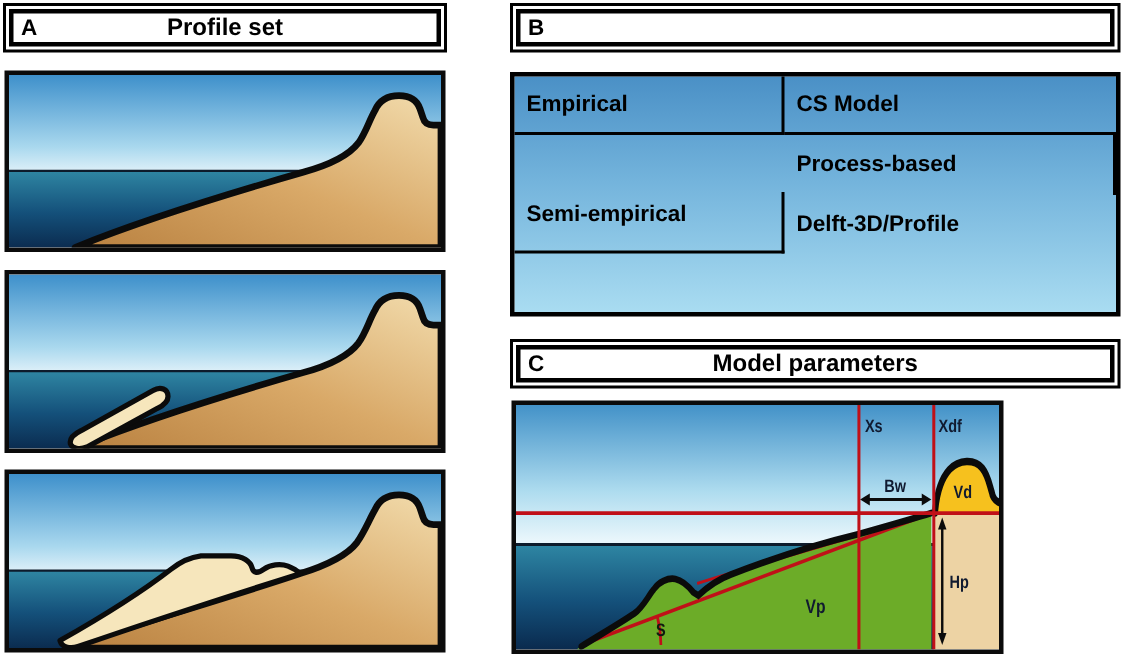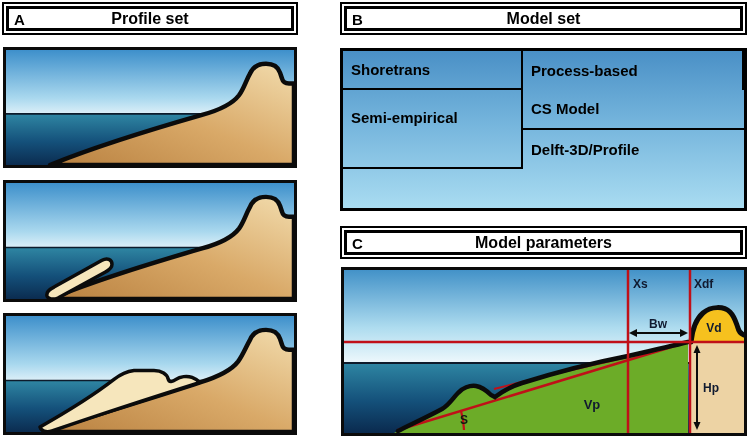--- a/index.html
+++ b/index.html
@@ -18,27 +18,27 @@
   .profile-box{position:absolute;border:3px solid #0b0b0b;background:#fff;}
   .profile-box svg{display:block;width:100%;height:100%;}
 
   
   #model-table{position:absolute;left:340px;top:48px;width:407px;height:163px;
     border:3px solid #000;
     background:linear-gradient(180deg,#4A90C6 0%,#74B4DC 45%,#A9DCF1 100%);
     display:grid;grid-template-columns:180px 1fr;grid-template-rows:1fr 1fr 1fr 1fr;}
   .cell{display:flex;align-items:center;padding-left:8px;
         font-weight:bold;font-size:15px;color:#000;}
-  .cell.top{align-items:flex-start;padding-top:19px;}
+  .cell.top{align-items:flex-start;padding-top:6px;margin-top:38px;}
   .b-r{border-right:2px solid #000;}
   .b-b{border-bottom:2px solid #000;}
   .span2{grid-row:2 / span 2;}
 
   
-  #output-diagram{position:absolute;left:341px;top:267px;width:406px;height:169px;
+  #output-diagram{position:absolute;left:341px;top:267px;width:328px;height:169px;
                   border:3px solid #0b0b0b;background:#fff;}
   #output-diagram svg{display:block;width:100%;height:100%;}
   text{font-family:"Liberation Sans",sans-serif;font-weight:bold;}
 </style>
 </head>
 <body>
 
 <div id="stage">
 
   <div class="hdr" style="left:2px;top:2px;width:296px;height:33px;">
@@ -90,29 +90,28 @@
       <rect x="0" y="65" width="288" height="52" fill="url(#seaA1)"></rect>
       <line x1="0" y1="65" x2="288" y2="65" stroke="#0D1B2B" stroke-width="1.6"></line>
       <path d="M 38,117 C 88,100 150,82 194,67 C 213,61 226,54 232,46 C 237,39 240,31 244,24 C 247,17 253,14 260,14 C 267,14 272,17 274,23 L 276,29 C 277,33 280,34 283,34 L 288,34 L 288,117 Z" fill="url(#sandA1)" stroke="#0B0B0B" stroke-width="4.5" stroke-linejoin="round"></path>
       <path d="M 34,112 C 55,100 85,82 108,64 C 113,60 120,56 128,55 L 148,55 C 156,55 161,59 162,63 C 163,67 166,67 170,64 C 174,61 181,60 186,62 C 191,64 193,66 194,67 C 150,81 95,99 46,116 C 40,118 35,116 34,112 Z" fill="#F6E6BC" stroke="#0B0B0B" stroke-width="3.5" stroke-linejoin="round"></path>
     </svg>
   </div>
 
   <div class="hdr" style="left:340px;top:2px;width:407px;height:33px;">
     <div class="hdr-inner">
       <span class="hdr-letter">B</span>
-      <span class="hdr-title">Model set</span>
     </div>
   </div>
 
   <div id="model-table">
-    <div class="cell b-r b-b">Shoretrans</div>
+    <div class="cell b-r b-b">Empirical</div>
     <div class="cell top span2 b-r b-b">Semi-empirical</div>
+    <div class="cell b-b">CS Model</div>
     <div class="cell b-r">Process-based</div>
-    <div class="cell b-b">CS Model</div>
     <div class="cell">Delft-3D/Profile</div>
   </div>
 
   <div class="hdr" style="left:340px;top:226px;width:407px;height:33px;">
     <div class="hdr-inner">
       <span class="hdr-letter">C</span>
       <span class="hdr-title">Model parameters</span>
     </div>
   </div>
 

